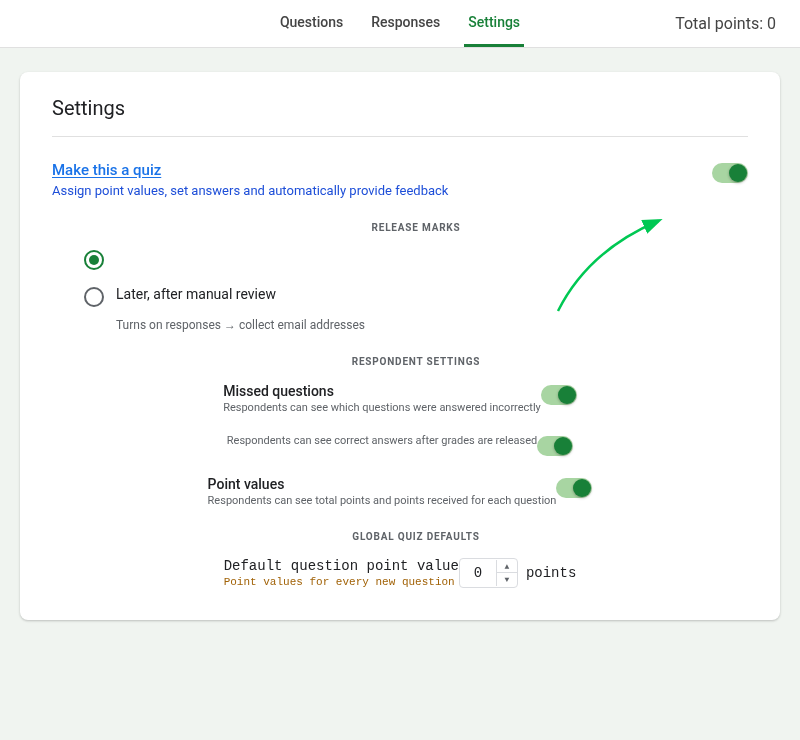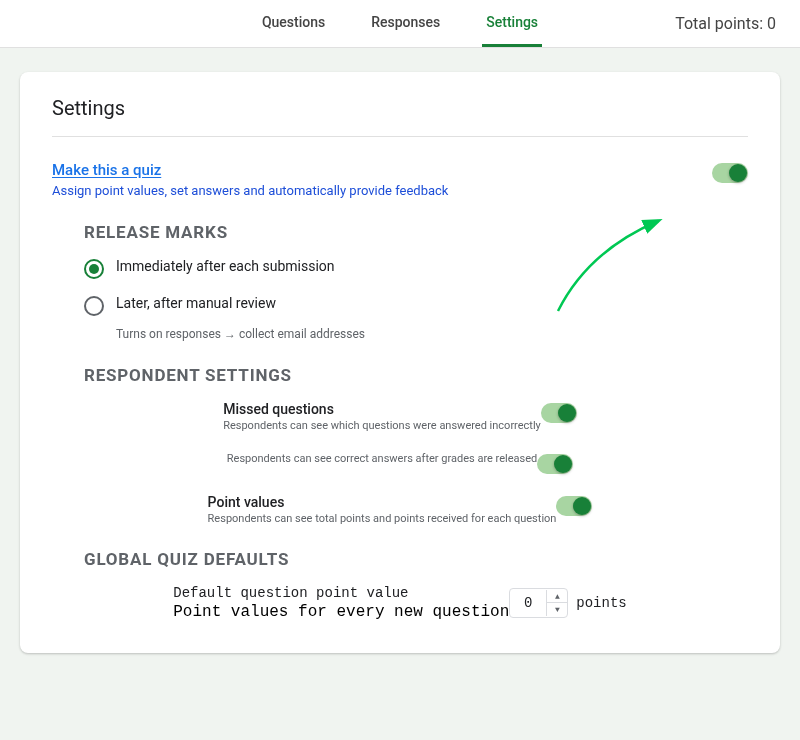--- a/index.html
+++ b/index.html
@@ -25,21 +25,21 @@
       display: flex;
       align-items: center;
       justify-content: center;
       height: 48px;
       position: relative;
       border-bottom: 1px solid #e0e0e0;
     }
 
     .nav-tabs {
       display: flex;
-      gap: 38px;
+      gap: 20px;
       align-items: center;
       height: 100%;
     }
 
     .nav-tab {
       font-size: 14px;
       color: #444;
       cursor: pointer;
       height: 100%;
       display: flex;
@@ -134,26 +134,27 @@
       border-radius: 50%;
       background: #188038;
       position: absolute;
       top: 1px;
       right: 1px;
       box-shadow: 0 1px 3px rgba(0,0,0,0.3);
     }
 
     
     .section-header {
-      font-size: 17px;
+      font-size: 10px;
       font-weight: 700;
       color: #5f6368;
       letter-spacing: 0.8px;
       margin: 24px 0 16px 32px;
       text-transform: uppercase;
+      text-align: center;
     }
 
     
     .radio-group {
       margin: 0 0 0 32px;
     }
 
     .radio-option {
       display: flex;
       align-items: flex-start;
@@ -230,22 +231,22 @@
     }
 
     .point-value-left .pv-title {
       font-size: 14px;
       font-weight: 500;
       color: #202124;
       margin-bottom: 2px;
     }
 
     .point-value-left .pv-desc {
-      font-size: 16px;
-      color: #000000;
+      font-size: 11px;
+      color: #a16207;
     }
 
     .point-value-right {
       display: flex;
       align-items: center;
       gap: 8px;
     }
 
     .stepper-wrapper {
       display: flex;
@@ -332,23 +333,20 @@
         <path d="M 30 120 Q 60 60 130 30" stroke="#00c853" stroke-width="2.5" fill="none" marker-end="url(#arrowhead)"></path>
       </svg>
     </div>
 
     <div class="section-header">RELEASE MARKS</div>
 
     <div class="radio-group">
 
       <div class="radio-option">
         <div class="radio-btn checked"></div>
-        <div class="radio-label-group">
-          <div class="radio-label">Immediately after each submission</div>
-        </div>
       </div>
 
       <div class="radio-option">
         <div class="radio-btn unchecked"></div>
         <div class="radio-label-group">
           <div class="radio-label">Later, after manual review</div>
           <div class="radio-sublabel">Turns on responses → collect email addresses</div>
         </div>
       </div>
     </div>

